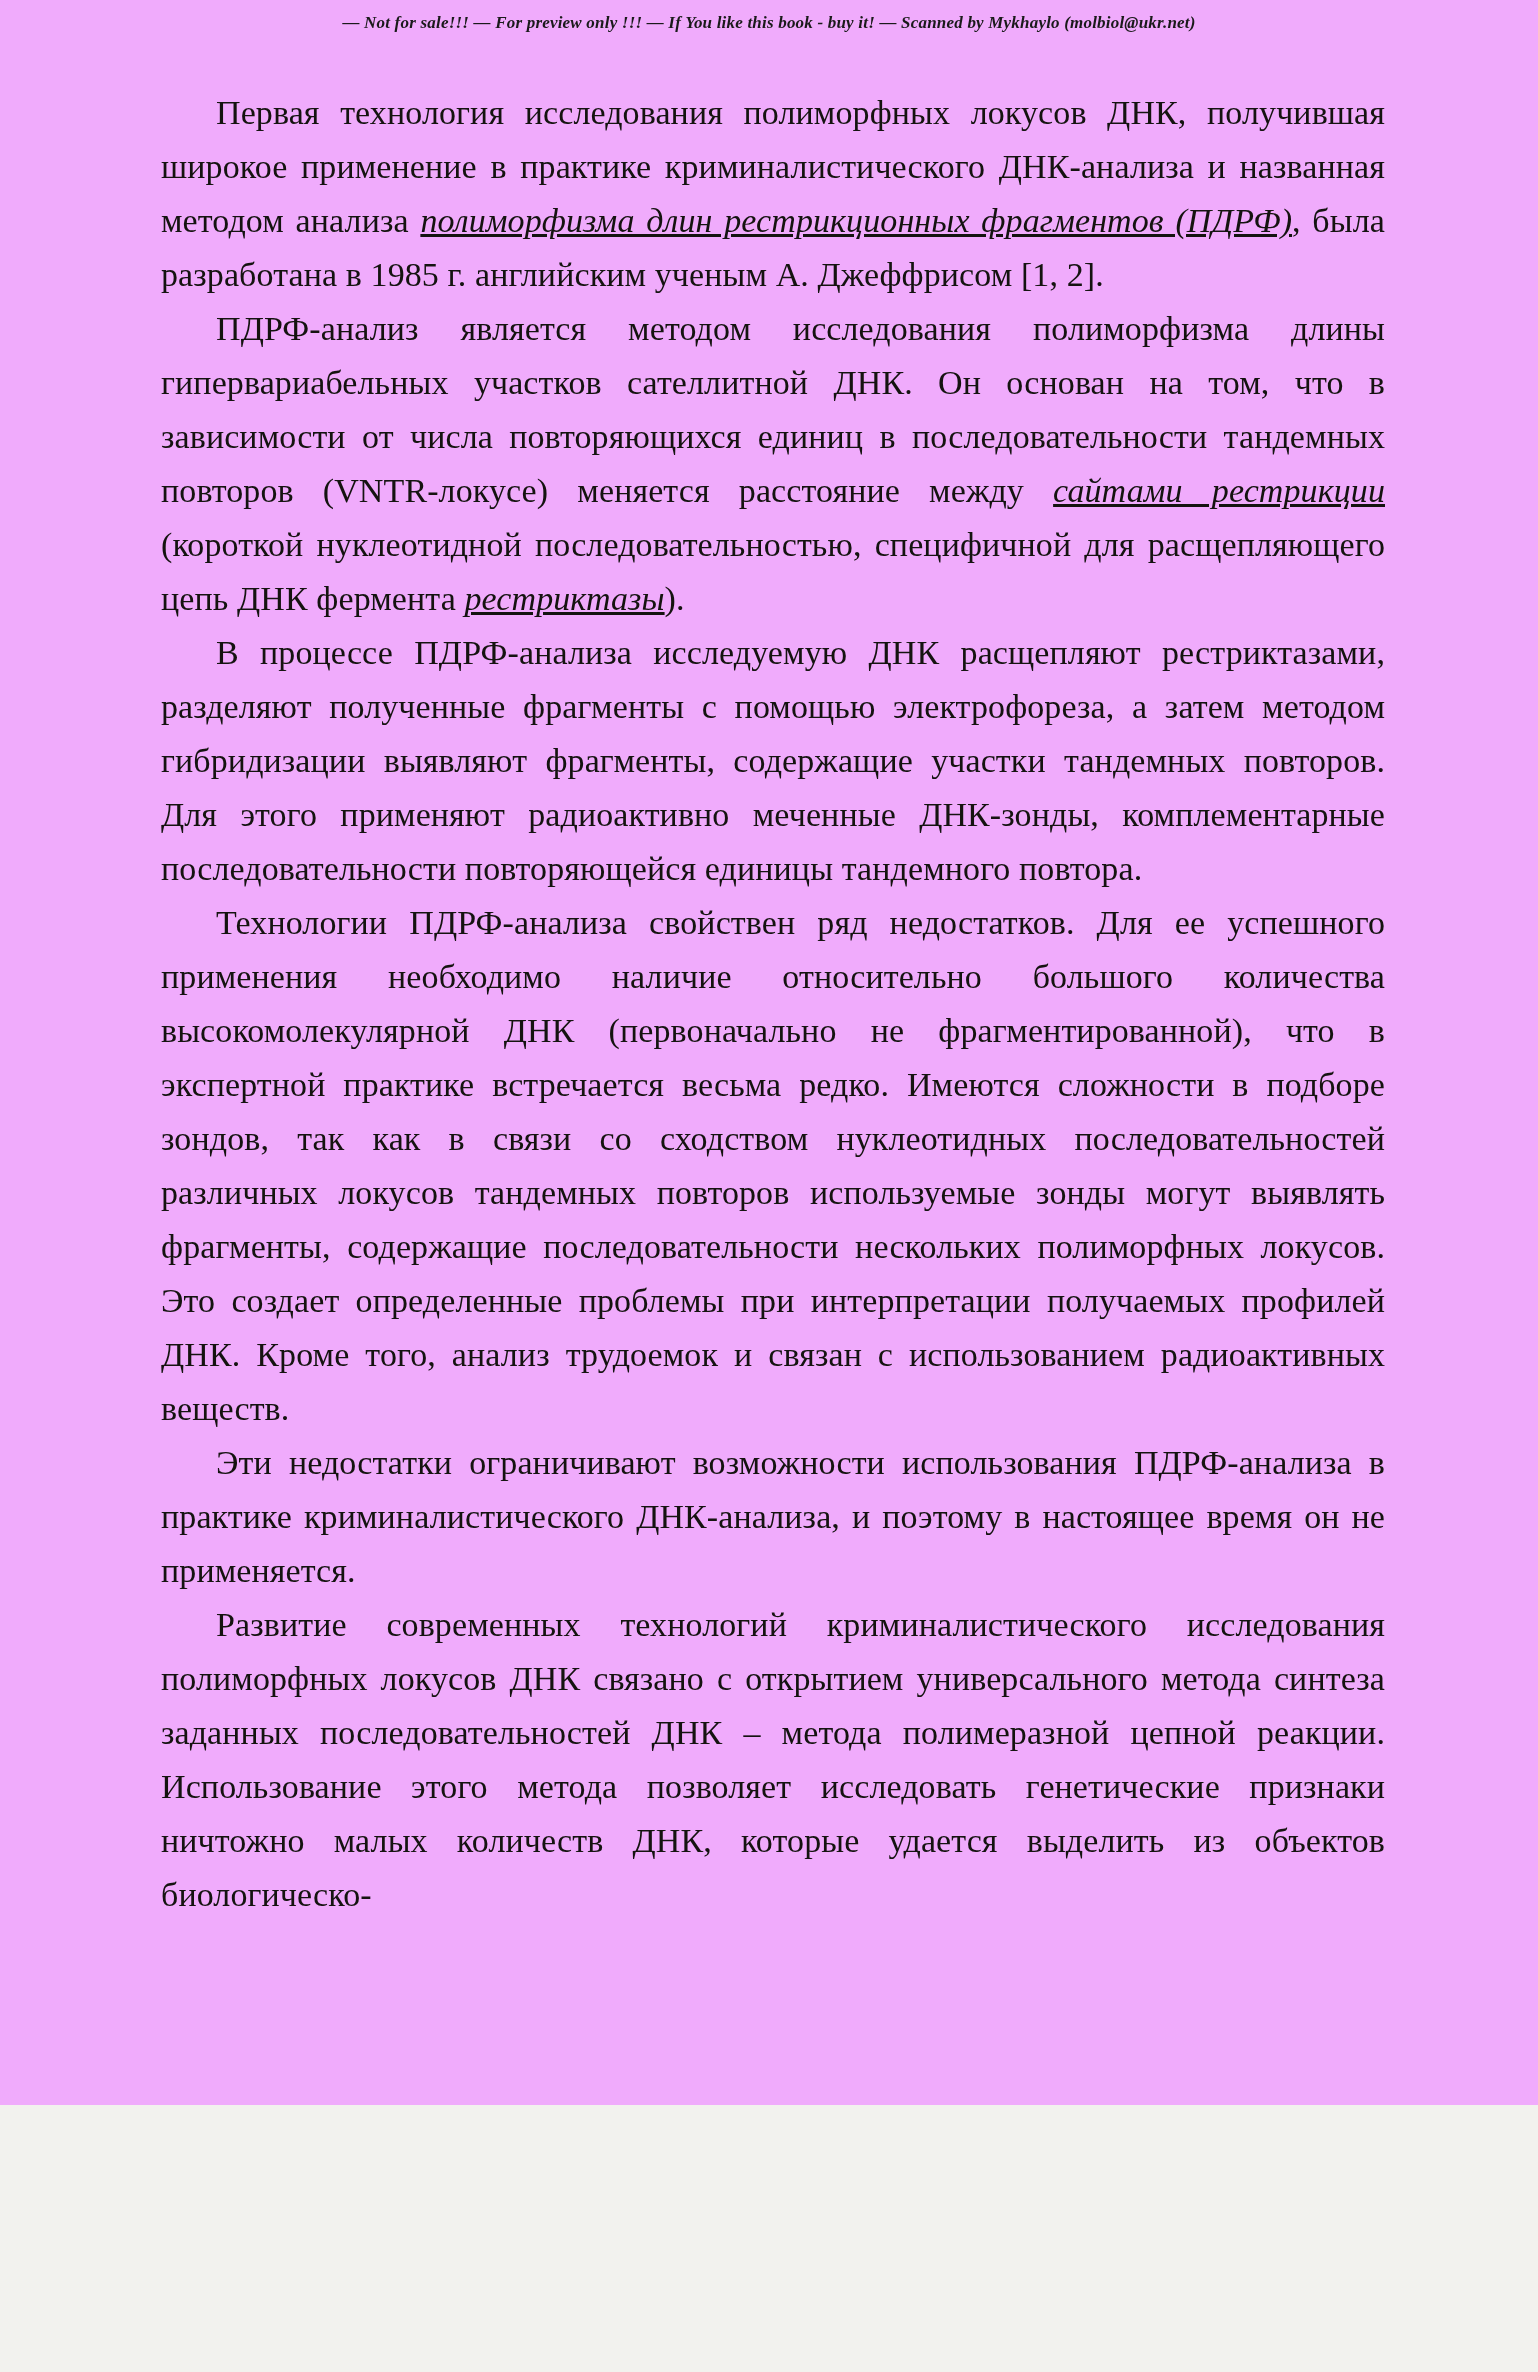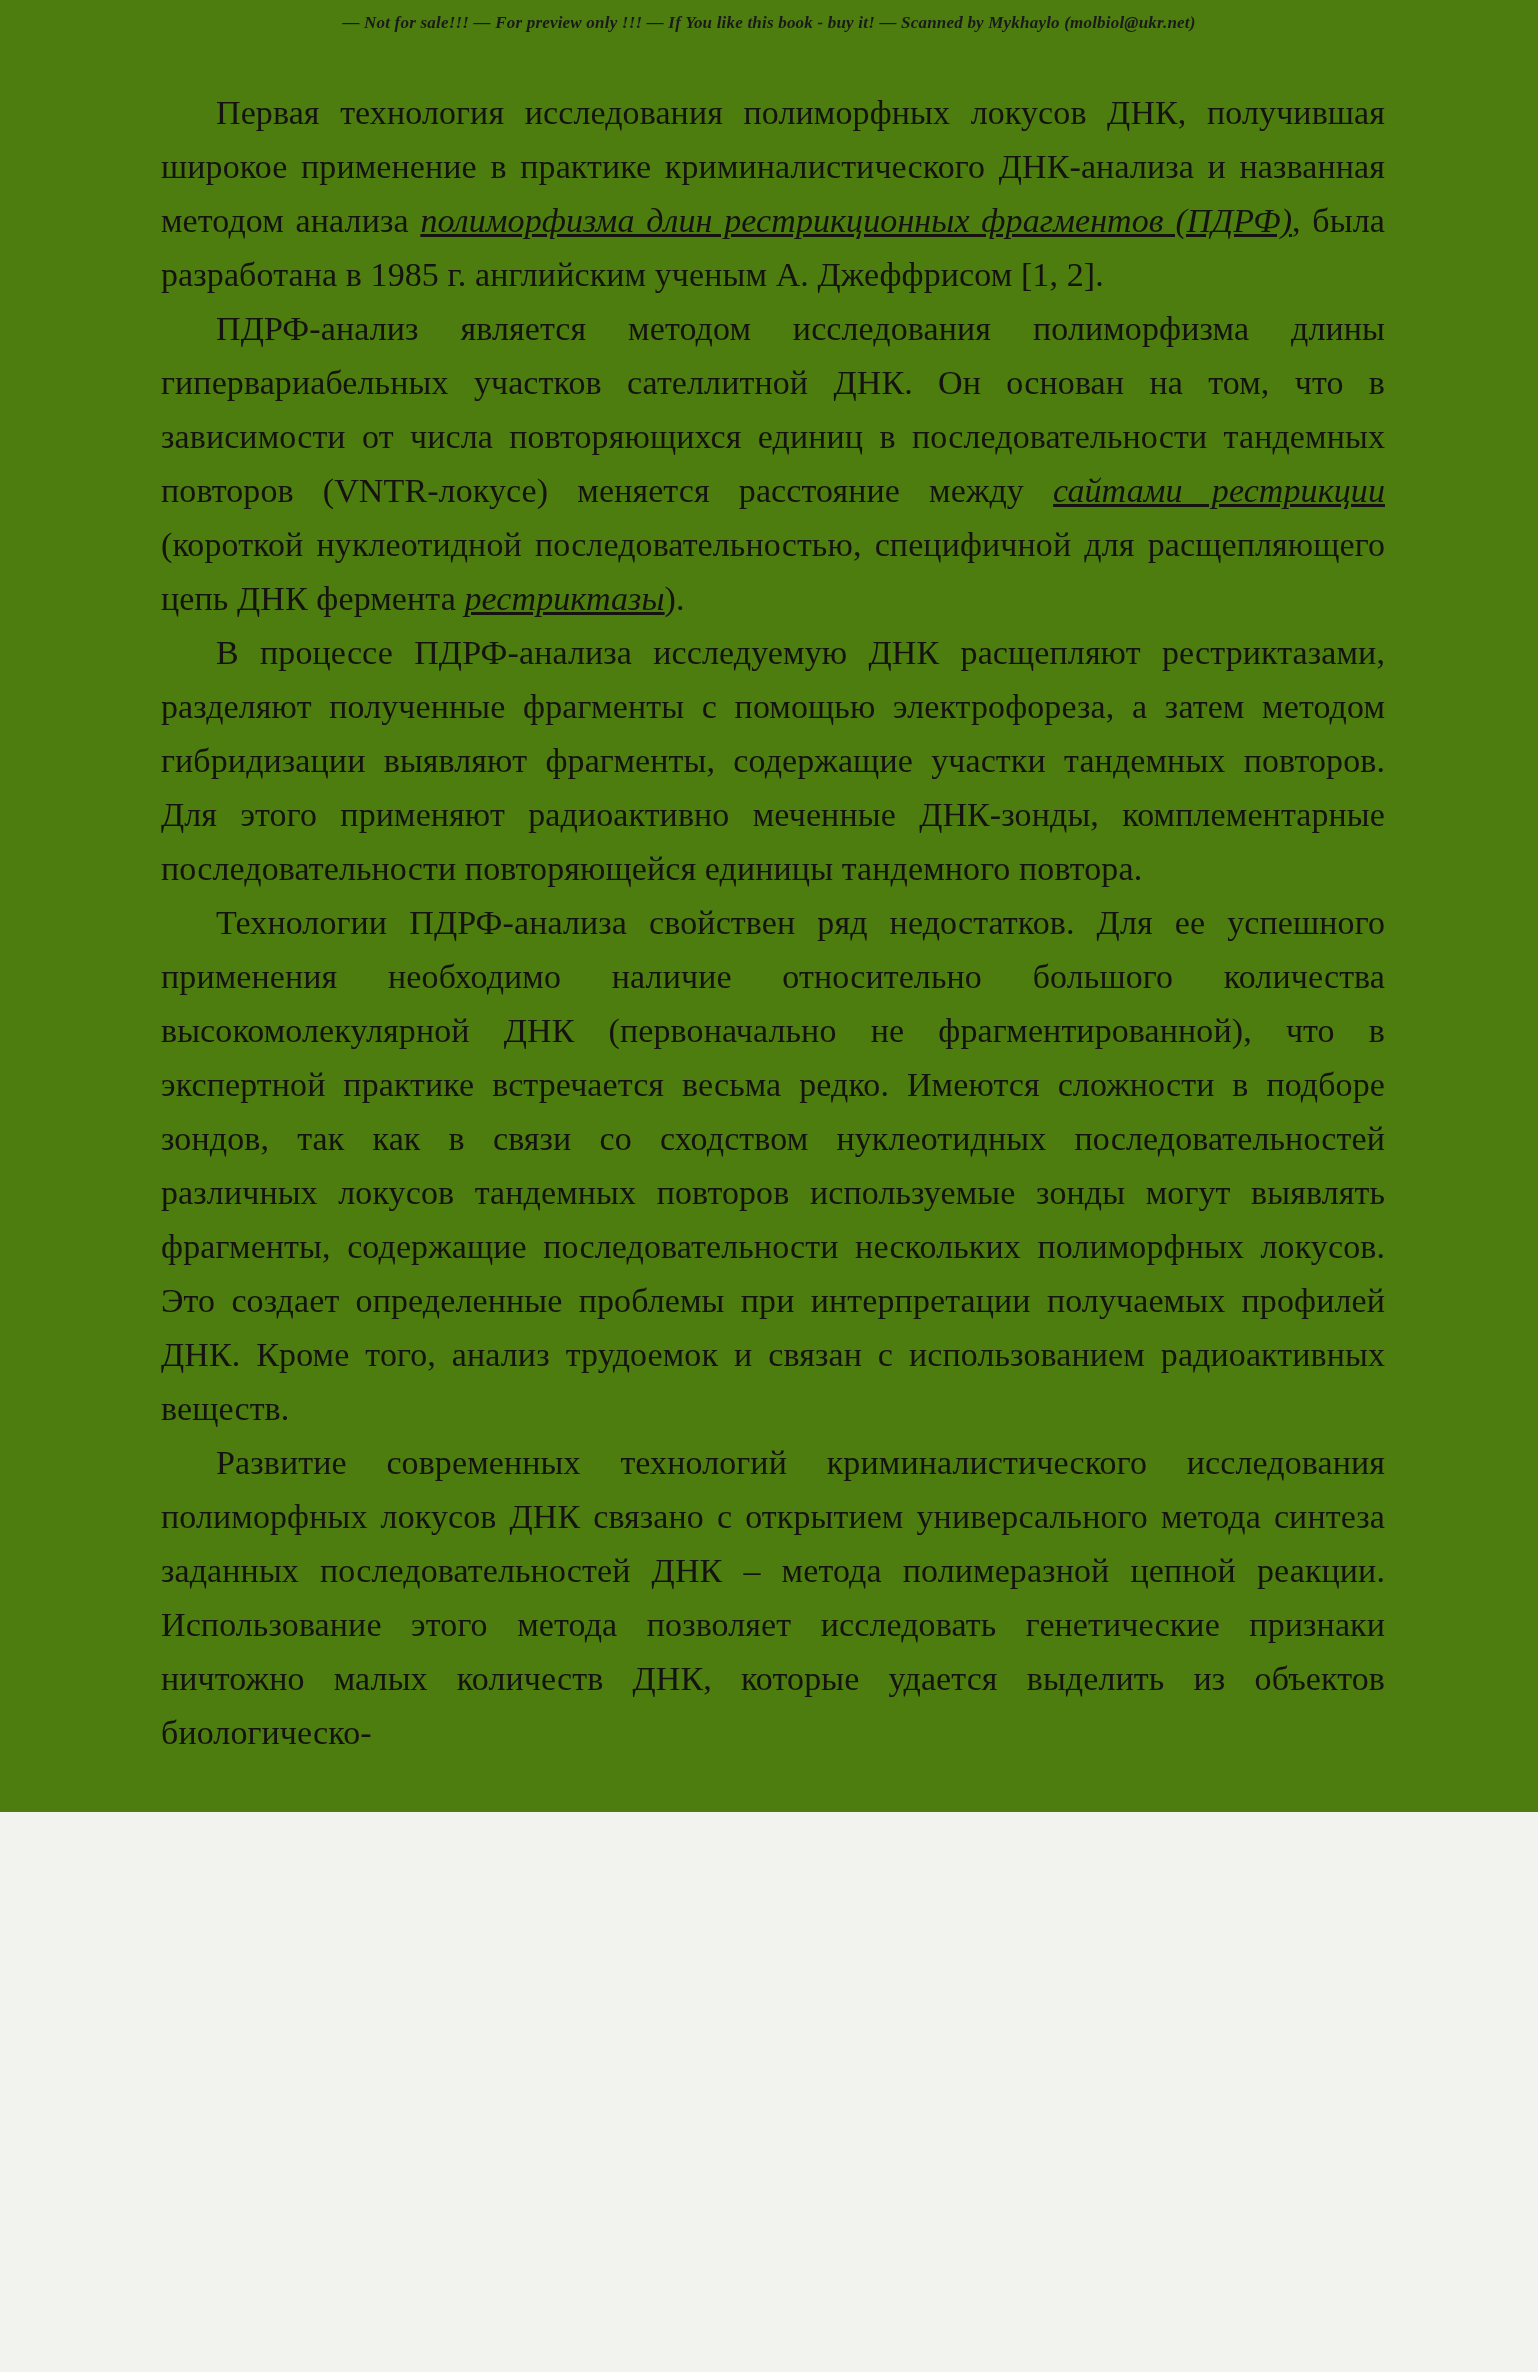--- a/index.html
+++ b/index.html
@@ -8,22 +8,22 @@
   }
   body {
     width: 1538px;
     height: 2373px;
     background: #f2f2ee;
     font-family: "Liberation Serif", serif;
   }
   .page {
     position: relative;
     width: 1538px;
-    height: 1812px;
-    background: #4d7c0f;
+    height: 2105px;
+    background: #f0abfc;
     color: #151310;
     overflow: hidden;
   }
   .watermark {
     position: absolute;
     top: 13.4px;
     left: 0;
     right: 0;
     text-align: center;
     font-size: 17px;
@@ -79,20 +79,21 @@
 
 
     <p class="para"><span>Первая технология исследования полиморфных локусов ДНК, получившая широкое применение в практике криминалистического ДНК-анализа и названная методом анализа </span><span class="i">полиморфизма длин рестрикционных фрагментов (ПДРФ)</span><span>, была разработана в 1985 г. английским ученым А. Джеффрисом [1, 2].</span></p>
 
     <p class="para"><span>ПДРФ-анализ является методом исследования полиморфизма длины гипервариабельных участков сателлитной ДНК. Он основан на том, что в зависимости от числа повторяющихся единиц в последовательности тандемных повторов (VNTR-локусе) меняется расстояние между </span><span class="i">сайтами рестрикции</span><span> (короткой нуклеотидной последовательностью, специфичной для расщепляющего цепь ДНК фермента </span><span class="i">рестриктазы</span><span>).</span></p>
 
     <p class="para"><span>В процессе ПДРФ-анализа исследуемую ДНК расщепляют рестриктазами, разделяют полученные фрагменты с помощью электрофореза, а затем методом гибридизации выявляют фрагменты, содержащие участки тандемных повторов. Для этого применяют радиоактивно меченные ДНК-зонды, комплементарные последовательности повторяющейся единицы тандемного повтора.</span></p>
 
     <p class="para"><span>Технологии ПДРФ-анализа свойствен ряд недостатков. Для ее успешного применения необходимо наличие относительно большого количества высокомолекулярной ДНК (первоначально не фрагментированной), что в экспертной практике встречается весьма редко. Имеются сложности в подборе зондов, так как в связи со сходством нуклеотидных последовательностей различных локусов тандемных повторов используемые зонды могут выявлять фрагменты, содержащие последовательности нескольких полиморфных локусов. Это создает определенные проблемы при интерпретации получаемых профилей ДНК. Кроме того, анализ трудоемок и связан с использованием радиоактивных веществ.</span></p>
 
+    <p class="para"><span>Эти недостатки ограничивают возможности использования ПДРФ-анализа в практике криминалистического ДНК-анализа, и поэтому в настоящее время он не применяется.</span></p>
 
     <p class="para"><span>Развитие современных технологий криминалистического исследования полиморфных локусов ДНК связано с открытием универсального метода синтеза заданных последовательностей ДНК – метода полимеразной цепной реакции. Использование этого метода позволяет исследовать генетические признаки ничтожно малых количеств ДНК, которые удается выделить из объектов биологическо-</span></p>
 
   </div>
 
   <div class="page-number">42</div>
 
 </div>
 
 

